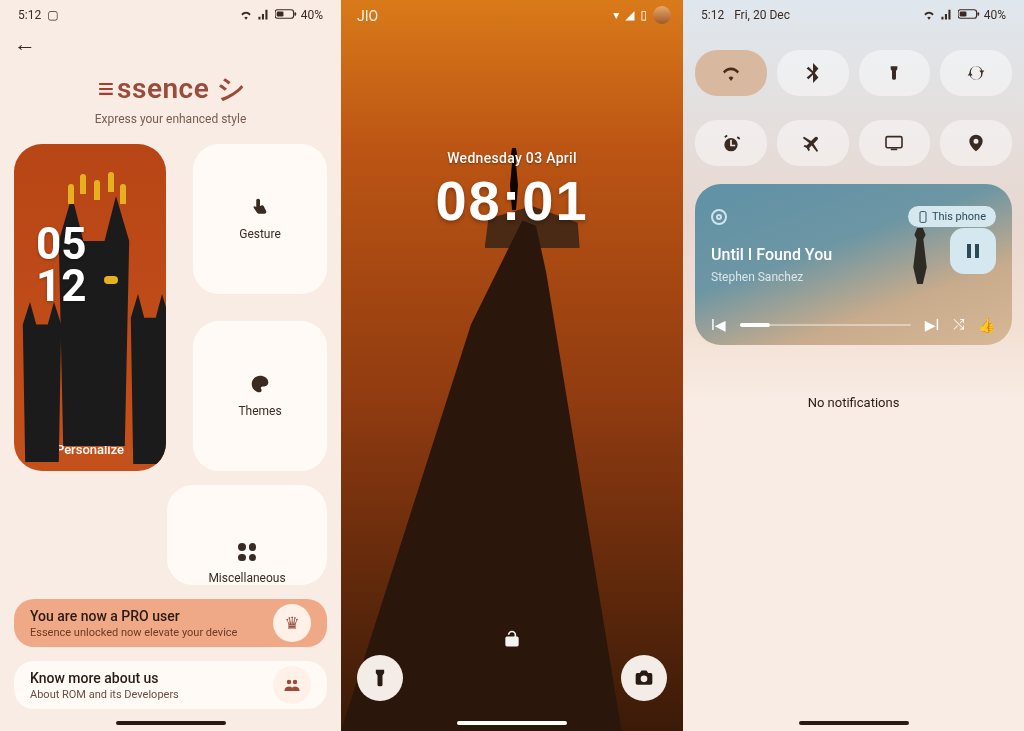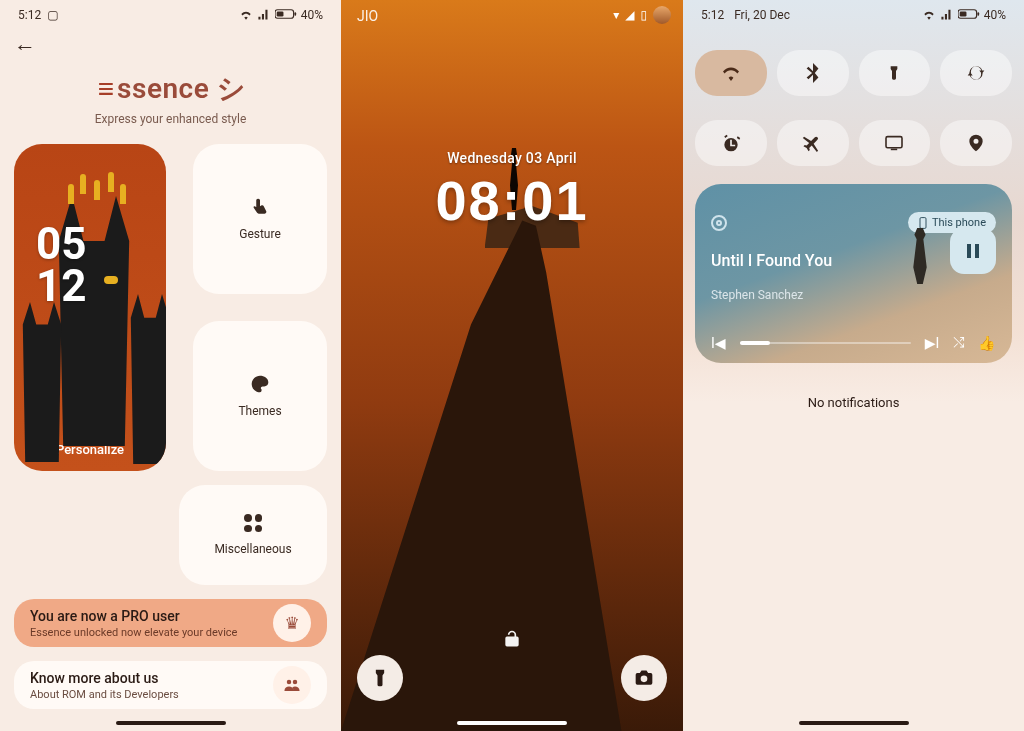--- a/index.html
+++ b/index.html
@@ -77,21 +77,21 @@
   }
   .cat.small2 { top:150px; left:112px; width:48px; height:170px;
     clip-path: polygon(10% 14%, 25% 0%, 38% 14%, 62% 14%, 75% 0%, 90% 14%, 85% 100%, 15% 100%);
   }
   .flame { position:absolute; width:6px; height:20px; background:#e7b021; border-radius:3px 3px 0 0; }
   .eye { position:absolute; width:14px; height:8px; background:#e7b021; border-radius:8px; }
   .tallcard .eye.e1 { top:80px; left:54px;}
   .tallcard .eye.e2 { top:80px; left:86px;}
   .ci { width:20px; height:20px; color:#3a2a22; }
   .misc-wrap { margin-top:14px; display:flex; justify-content:flex-end; }
-  .misc-card { width: 148px; height: 100px; }
+  .misc-card { width: 160px; height: 100px; justify-content: flex-end; }
   .listcard {
     margin-top: 14px;
     background:#fffaf6; border-radius: 20px;
     padding: 5px 16px;
     display:flex; align-items:center; gap:12px;
   }
   .listcard.pro { background:#f0a986; }
   .lc-text { flex:1; }
   .lc-title { font-size: 14px; color:#2a1a14; font-weight:500; }
   .lc-sub { font-size: 11px; color:#6a4c40; margin-top:2px; }
@@ -177,35 +177,35 @@
     flex:1; height:46px; border-radius:22px;
     background:rgba(255,255,255,.45);
     display:flex; align-items:center; justify-content:center;
     color:#3a2a22; font-size:18px;
   }
   .tile.active { background:#d8b9a0; color:#4a2a18; }
   .media {
     margin-top:18px;
     border-radius:26px;
     background: linear-gradient(160deg,#5f91a6 0%, #6d96a4 40%, #c7ab8c 70%, #d7b896 100%);
-    padding: 28px 16px 12px;
+    padding: 22px 16px 12px;
     color:#fff;
     position:relative;
     min-height:154px;
   }
   .m-top { display:flex; align-items:center; }
   .m-disc { width:16px; height:16px; border:2px solid #cfe3ec; border-radius:50%; position:relative; }
   .m-disc::after{content:'';position:absolute;inset:3px;border:2px solid #cfe3ec;border-radius:50%;}
   .m-chip {
     margin-left:auto; background:#d6e8ef; color:#2a4a58;
     border-radius:14px; padding:4px 10px; font-size:11px;
     display:flex; gap:4px; align-items:center;
   }
   .m-title { margin-top:18px; font-size:16px; font-weight:500; }
-  .m-artist { font-size:12px; color:#e6eef2; opacity:.9; margin-top:18px; }
+  .m-artist { font-size:12px; color:#e6eef2; opacity:.9; margin-top:6px; }
   .m-art {
     position:absolute; top:44px; right:78px; width:28px; height:56px;
     background:#2e2a24;
     clip-path: polygon(40% 0%, 60% 0%, 70% 12%, 62% 20%, 74% 70%, 60% 100%, 40% 100%, 26% 70%, 38% 20%, 30% 12%);
   }
   .m-play {
     position:absolute; top:44px; right:16px; width:46px; height:46px;
     border-radius:14px; background:#d6e8ef; color:#2a4a58;
     display:flex; align-items:center; justify-content:center; font-size:18px;
   }

